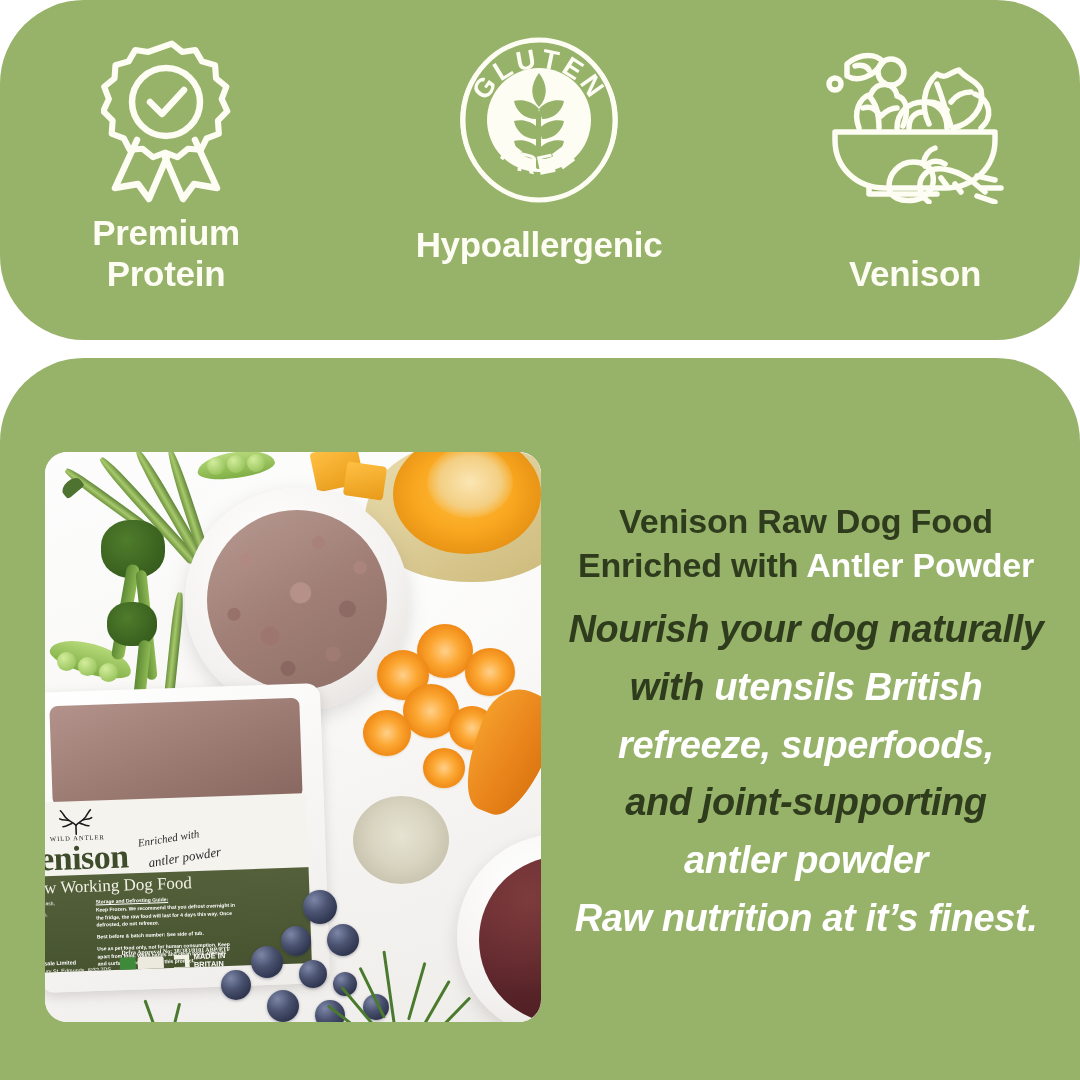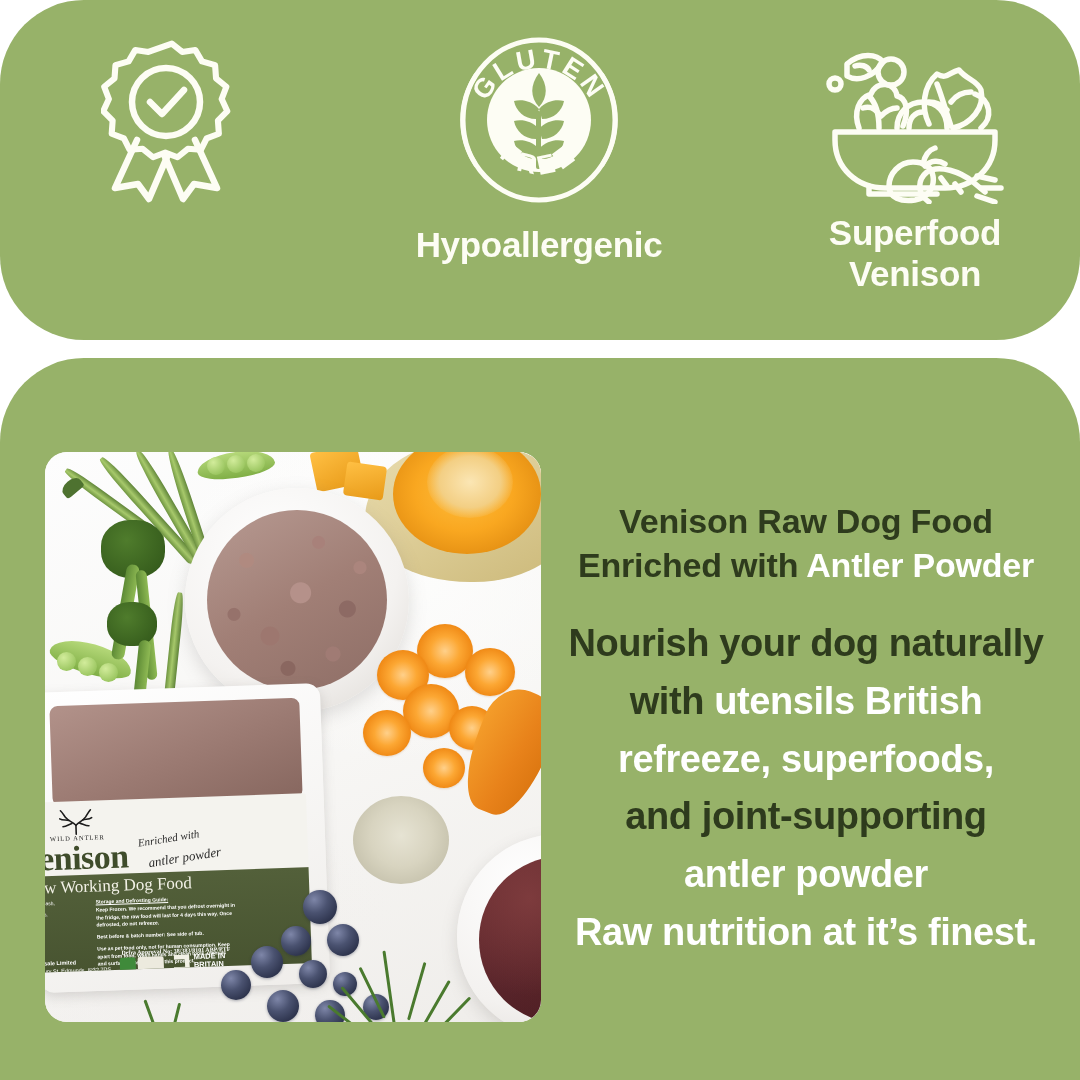--- a/index.html
+++ b/index.html
@@ -147,41 +147,45 @@
   
   .copy{
     position:absolute; left:552px; top:500px; width:508px;
     text-align:center; color:#2e3b1d;
   }
   .headline{
     font-size:34px; font-weight:bold; line-height:1.28; letter-spacing:-.2px;text-align:center;
   }
   .headline .hl-light{ color:#ffffff; }
   .body-copy{
-    margin-top:28px; font-size:38px; font-weight:bold;
-    line-height:1.52; letter-spacing:-.4px;
+    margin-top:14px; font-size:38px; font-weight:bold;
+    line-height:1.52; letter-spacing:-.4px;font-style:italic;
   }
   .body-copy .hl-light{ color:#ffffff; }
 </style>
 </head>
 <body>
 
 <div class="canvas">
 
   <div class="badge-panel">
 
     <div class="badge b1">
       <div class="badge-icon">
         <svg width="130" height="168" viewBox="0 0 130 168" fill="none" stroke="#fdfdf4" stroke-width="6.5" stroke-linecap="round" stroke-linejoin="round">
           <path d="M65 6 L76 15 L90 13 L97 25 L111 29 L112 43 L123 52 L118 65 L124 78 L114 88 L115 102 L102 107 L96 119 L82 118 L71 127 L58 122 L45 127 L34 118 L20 119 L14 107 L1 102 L2 88 L-8 78 L-2 65 L-7 52 L4 43 L5 29 L19 25 L26 13 L40 15 Z" transform="translate(6,0) scale(0.94) translate(4,2)"></path>
           <circle cx="65" cy="66" r="34"></circle>
           <path d="M49 66 L61 78 L83 54"></path>
           <path d="M36 104 L14 152 L37 148 L48 163 L66 121"></path>
           <path d="M94 104 L116 152 L93 148 L82 163 L64 121"></path>
         </svg>
+      </div>
+      <div class="badge-label">
+        <span>Premium</span><br>
+        <span>Protein</span>
       </div>
     </div>
 
 
     <div class="badge b3">
       <div class="badge-icon">
         <svg width="170" height="170" viewBox="0 0 170 170">
           <defs>
             <path id="arcTop" d="M28 90 A57 57 0 0 1 142 90" fill="none"></path>
             <path id="arcBot" d="M32 86 A53 53 0 0 0 138 86" fill="none"></path>
@@ -247,21 +251,21 @@
 
           <path d="M104 166 C92 158 92 144 102 136 C114 128 136 136 148 146 L160 156"></path>
           <path d="M152 140 L170 144"></path>
           <path d="M156 152 L176 152"></path>
           <path d="M152 160 L170 166"></path>
           <path d="M116 142 L122 150"></path>
           <path d="M130 148 L136 156"></path>
         </svg>
       </div>
       <div class="badge-label">
-        <span>Superfood</span><br>
+        <br>
         <span>Venison</span>
       </div>
     </div>
   </div>
 
   <div class="main-panel"></div>
 
   <div class="photo">
     <div class="ph plate"></div>
 

